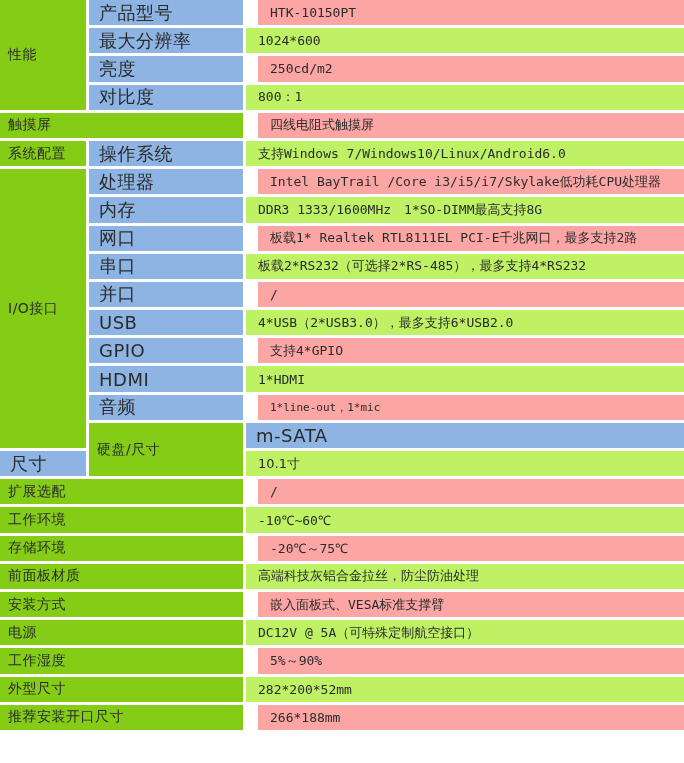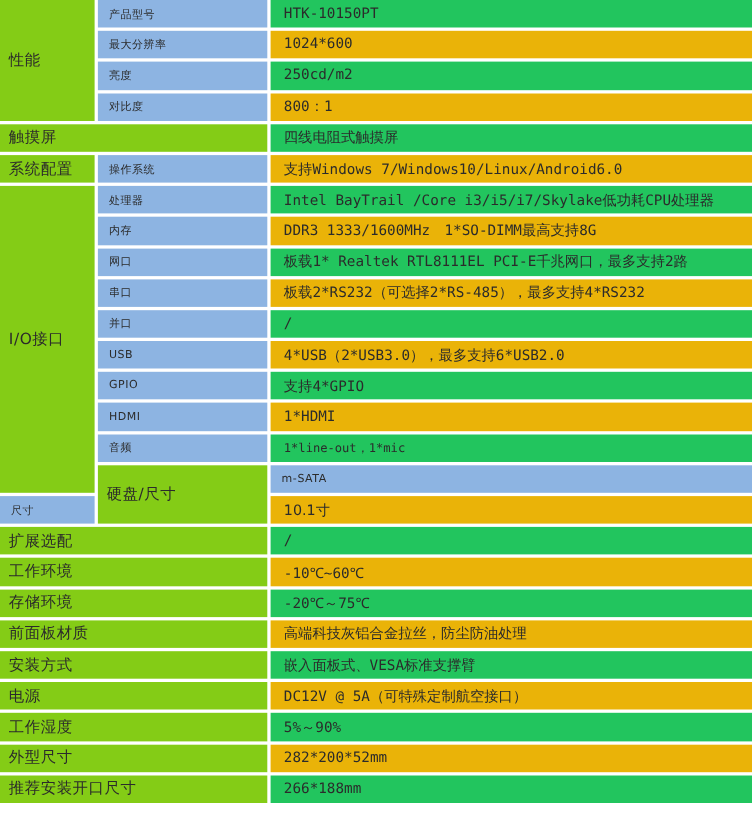--- a/index.html
+++ b/index.html
@@ -30,30 +30,30 @@
   }
   .cat {
     background: #84cc16;
     padding-left: 8px;
     font-size: 14px;
     letter-spacing: 0.5px;
   }
   .sub {
     background: #8db4e2;
     padding-left: 10px;
-    font-size: 10px;
+    font-size: 18px;
     letter-spacing: 0.5px;
   }
   .val {
     padding-left: 12px;
     font-size: 13px;
     font-family: "DejaVu Sans Mono", "Liberation Mono", monospace;
   }
-  .val.gray  { background: #22c55e; }
-  .val.white { background: #eab308; }
+  .val.gray  { background: #fca5a5; margin-left: 12px; }
+  .val.white { background: #bef264; }
   .val.small { font-size: 11px; }
   .val.sans  { font-family: "DejaVu Sans", "Liberation Sans", sans-serif; font-size: 13px; }
   .span-col-2 { grid-column: span 2; }
 </style>
 </head>
 <body>
 
 <div class="spec-grid">
     <div class="cell cat" style="grid-row: span 4;">性能</div>
     <div class="cell sub">产品型号</div>

